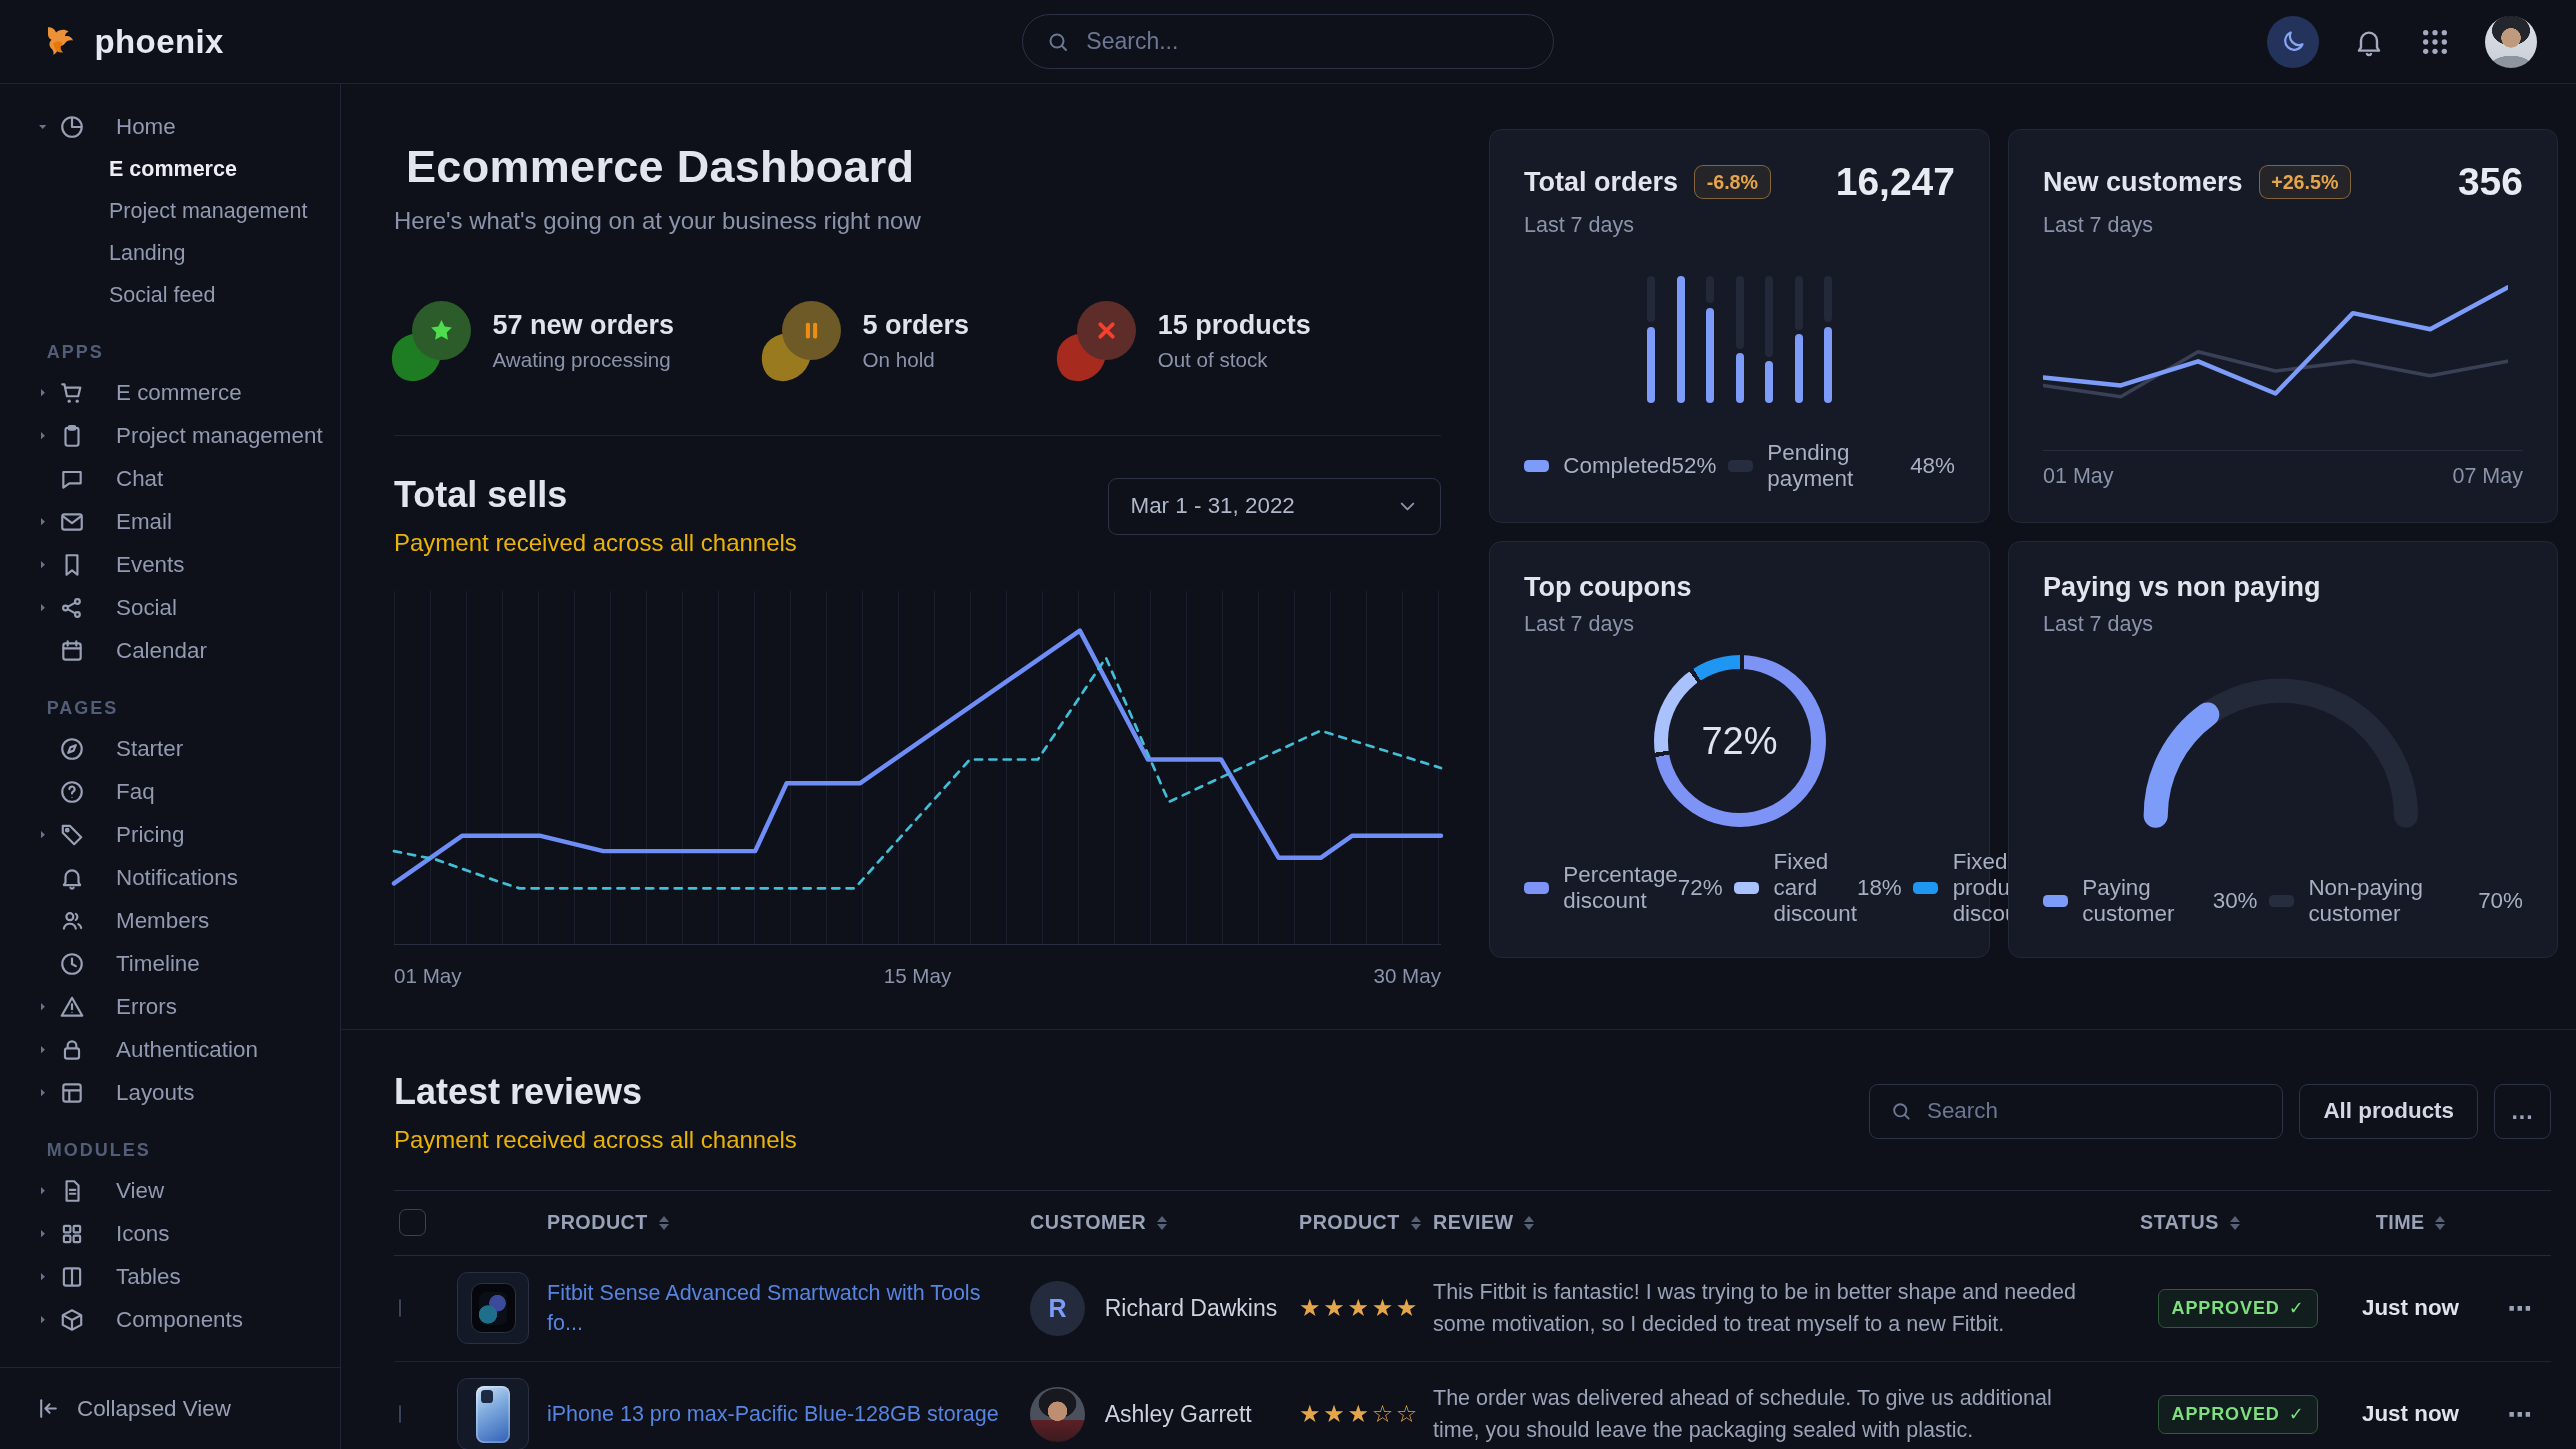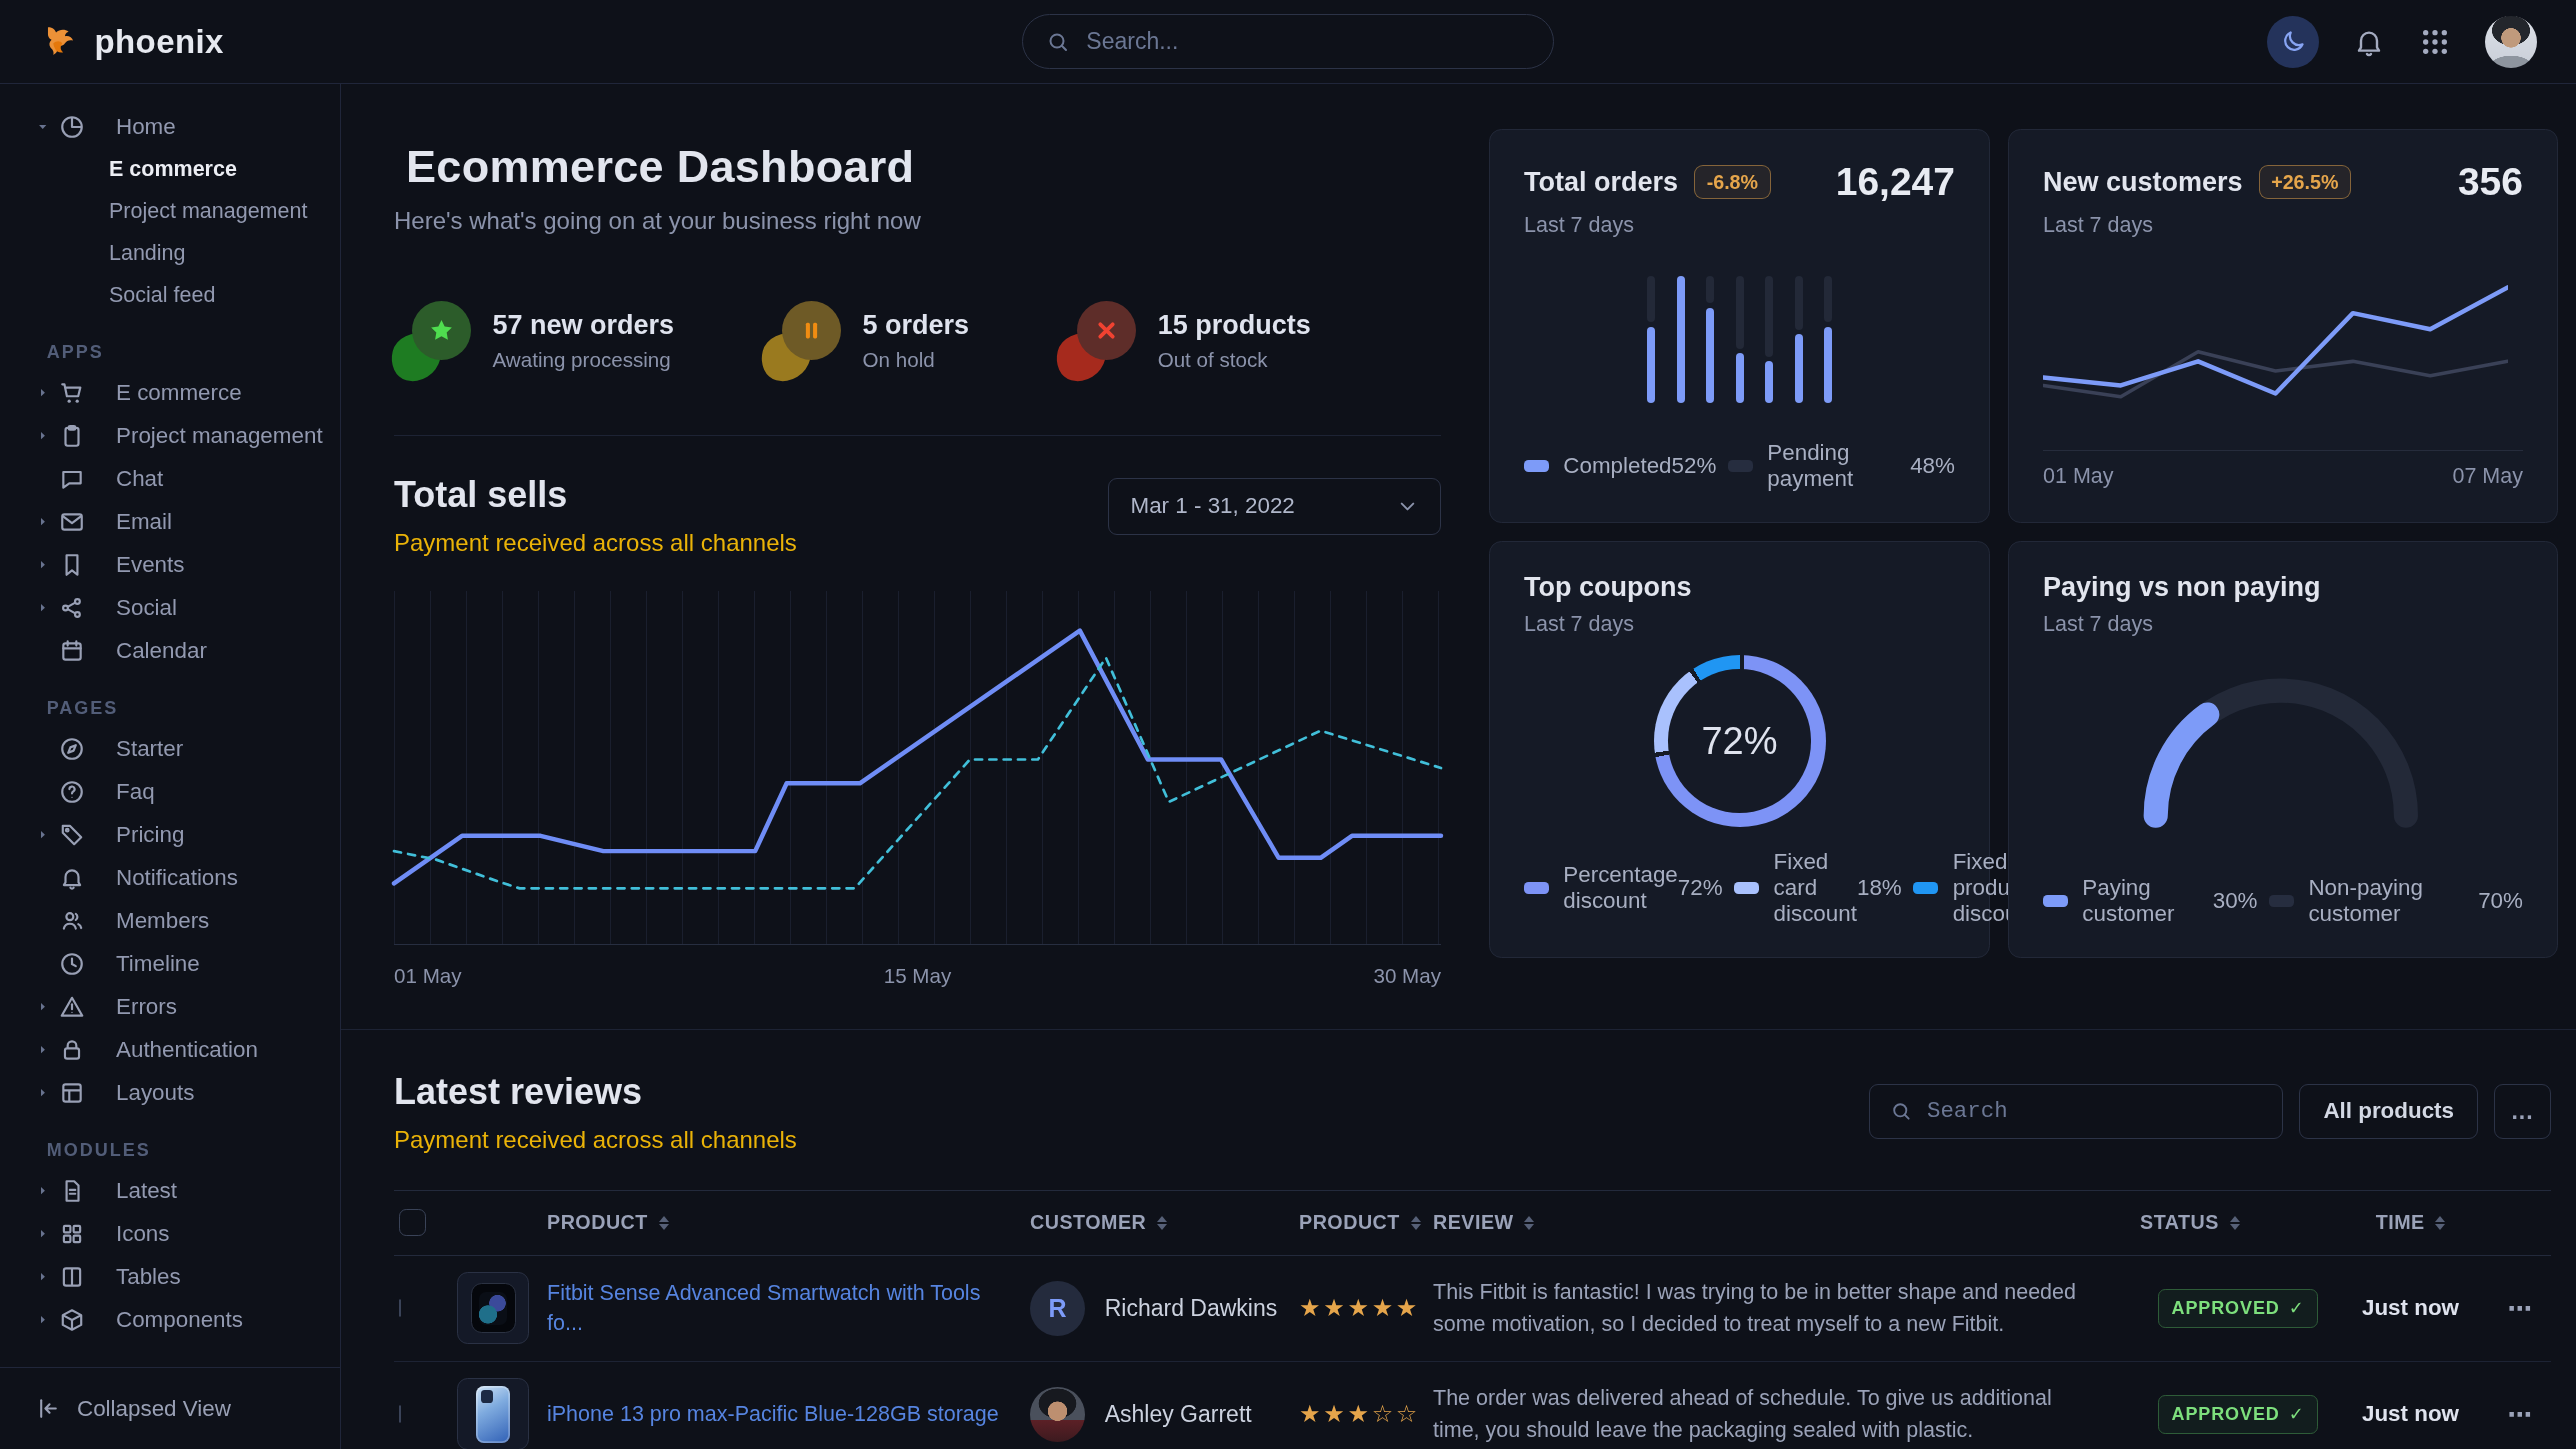--- a/index.html
+++ b/index.html
@@ -118,21 +118,21 @@
   .section-divider{border-top:0.9px solid #1d2334;margin-top:41px}
 
   
   .reviews{padding:41px 25px 0 53px}
   .rev-head{display:flex;align-items:flex-start}
   .rev-controls{margin-left:auto;display:flex;gap:16px;align-items:center;margin-top:12.5px}
   .rev-search{width:414px;height:55px;border:0.9px solid #2c3347;border-radius:9px;display:flex;
               align-items:center;gap:12.5px;padding:0 19.7px;color:#6b7794}
   .rev-search svg{width:22.4px;height:22.4px}
   .rev-search input{flex:1;background:transparent;border:none;outline:none;color:#b8bfd2;
-                    font-size:22.4px;font-family:Liberation Mono, monospace}
+                    font-size:22.4px;font-family:Liberation Sans, sans-serif}
   .rev-search input::placeholder{color:#6b7794}
   .btn{height:55px;border:0.9px solid #2c3347;border-radius:9px;background:transparent;
        color:#d3d8e4;font-size:22.4px;font-weight:700;padding:0 23px;font-family:inherit;cursor:pointer}
   .btn-dots{width:57px;padding:0;color:#9aa2b8;font-size:23px;font-weight:700;letter-spacing:0.9px}
   .rtable{margin-top:36px}
   .trow{display:grid;grid-template-columns:63px 90px 483px 269px 134px 707px 192px 157px 63px;
         align-items:center}
   .thead{height:66px;border-top:0.9px solid #232a3c;border-bottom:0.9px solid #232a3c;font-size:19.7px;
          font-weight:700;color:#9aa2b8;letter-spacing:0.5px}
   .rrow{height:106px;border-bottom:0.9px solid #1d2334}
@@ -448,21 +448,21 @@
           <svg viewBox="0 0 24 24">
             <path d="M9 5.5 16 12l-7 6.5z" fill="currentColor"></path>
           </svg>
         </span>
         <span class="side-ico" style="display: flex;">
           <svg viewBox="0 0 24 24" fill="none" stroke="currentColor" stroke-width="2" stroke-linejoin="round">
             <path d="M7 3h7l4 4v14H7z"></path>
             <path d="M10 11h5M10 14.5h5" stroke-linecap="round"></path>
           </svg>
         </span>
-        <span class="side-label">Latest</span>
+        <span class="side-label">View</span>
       </div>
       <div class="side-item">
         <span class="caret" style="display: flex;">
           <svg viewBox="0 0 24 24">
             <path d="M9 5.5 16 12l-7 6.5z" fill="currentColor"></path>
           </svg>
         </span>
         <span class="side-ico" style="display: flex;">
           <svg viewBox="0 0 24 24" fill="none" stroke="currentColor" stroke-width="2">
             <rect x="4.5" y="4.5" width="6" height="6" rx="1"></rect>

